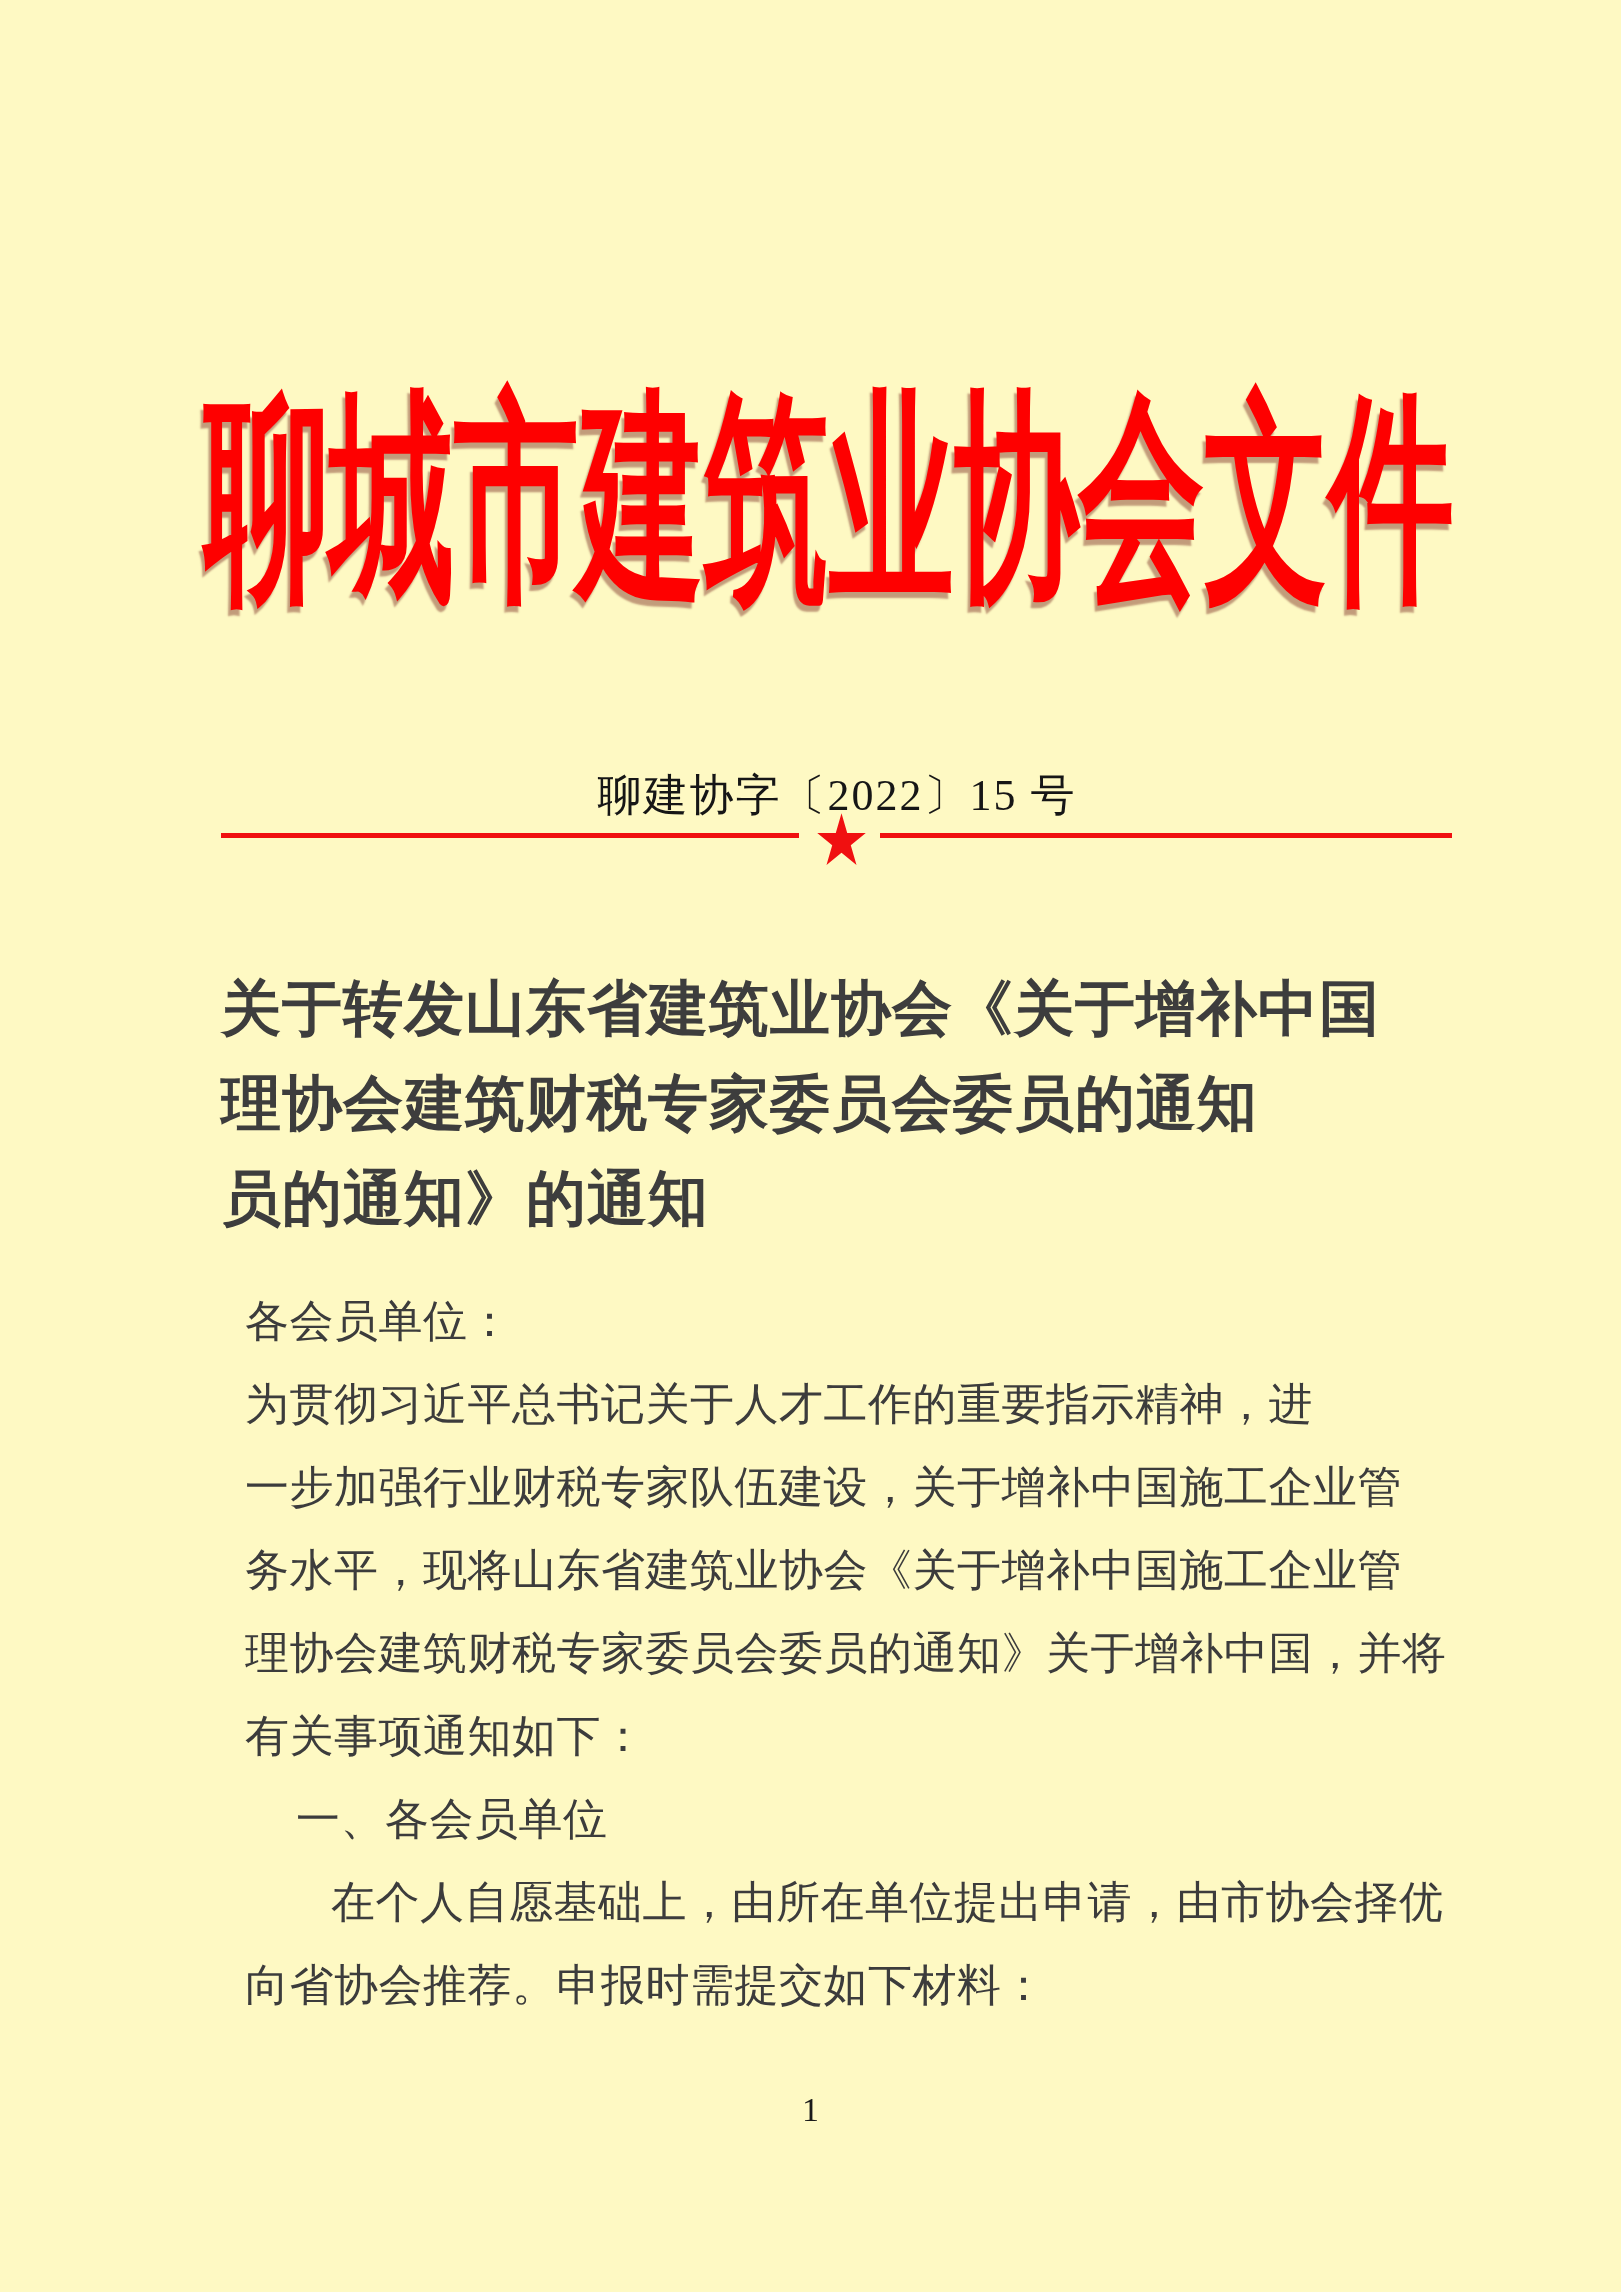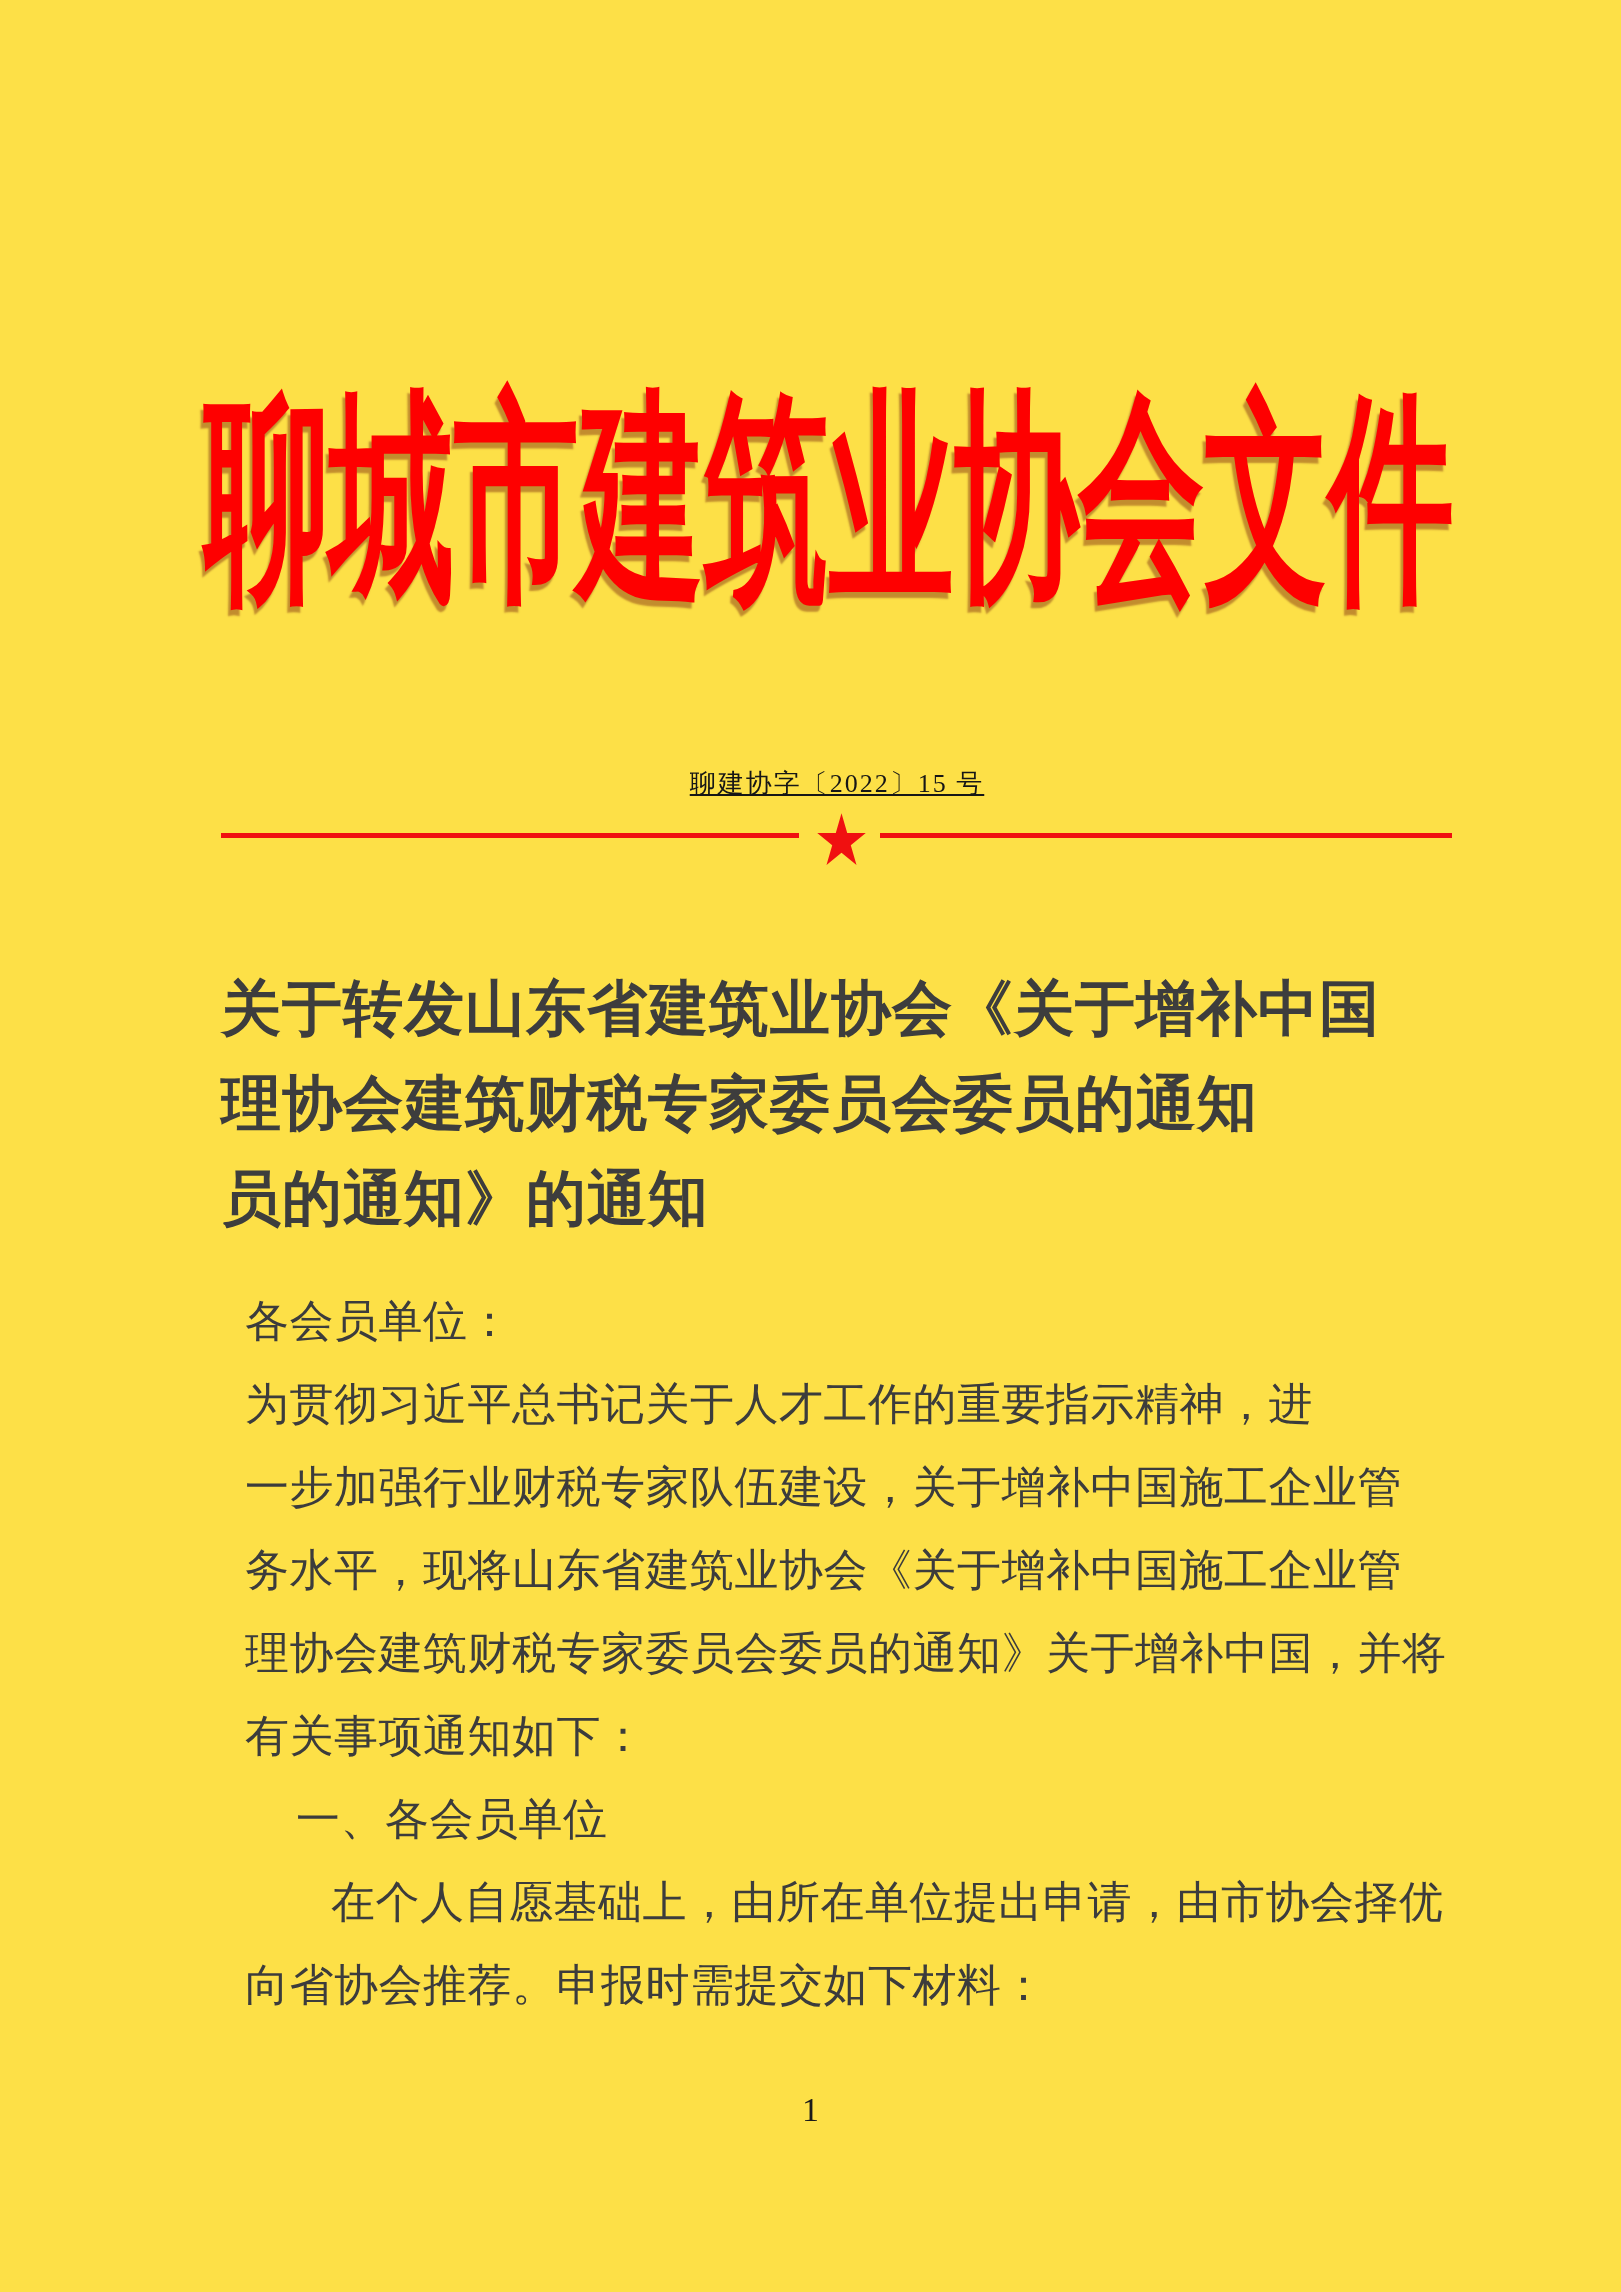--- a/index.html
+++ b/index.html
@@ -9,21 +9,21 @@
     width: 1621px;
     height: 2293px;
     position: relative;
     overflow: hidden;
   }
   .page {
     position: absolute;
     left: 0; top: 0;
     width: 1621px;
     height: 2293px;
-    background: #fde047;
+    background: #fef9c3;
   }
   
   .letterhead-wrap {
     position: absolute;
     left: 0;
     top: 388px;
     width: 1621px;
     height: 225px;
     display: flex;
     justify-content: center;
@@ -42,25 +42,24 @@
   }
   
   .docnum-wrap {
     position: absolute;
     left: 221px;
     top: 766px;
     width: 1232px;
     text-align: center;
   }
   .docnum {
-    font-size: 26px;
+    font-size: 44px;
     color: #161616;
     letter-spacing: 2px;
     white-space: nowrap;
-    text-decoration: underline;
   }
   
   .rule {
     position: absolute;
     top: 833px;
     height: 4.9px;
     background: #f01010;
   }
   .rule-left  { left: 221px; width: 578px; }
   .rule-right { left: 880px; width: 572px; }

